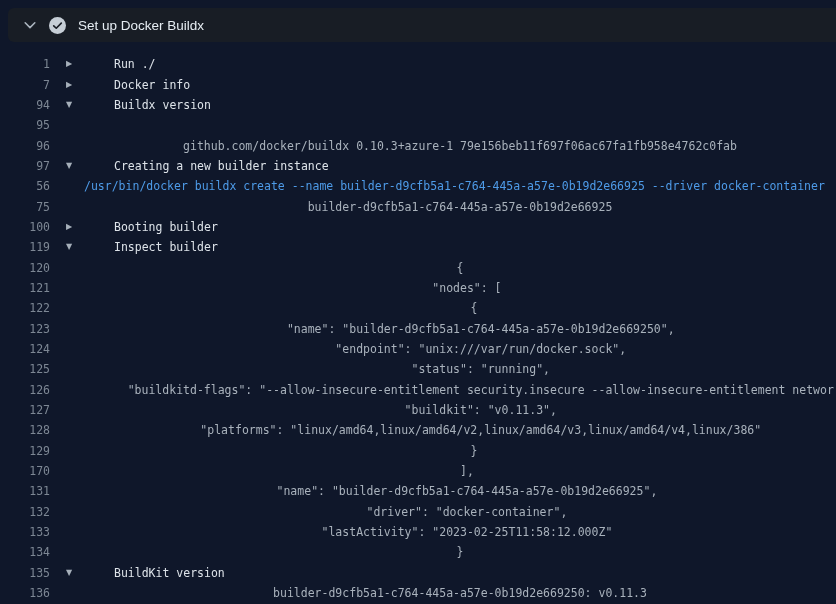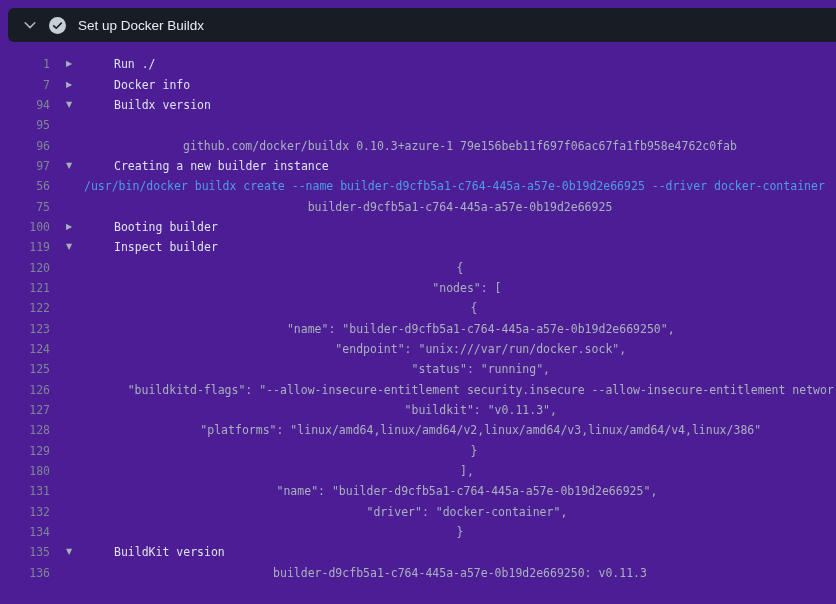--- a/index.html
+++ b/index.html
@@ -1,21 +1,21 @@
 <!DOCTYPE html>
 <html><head>
 <meta charset="utf-8">
 <style>
   html, body { margin: 0; padding: 0; background: #05080d; }
   .screen {
     position: relative;
     width: 836px;
     height: 604px;
     overflow: hidden;
-    background: #4c1d95;
+    background: #0f172a;
     font-family: "DejaVu Sans Mono", monospace;
   }
 
   
   .step-header {
     position: absolute;
     top: 8px; left: 8px; right: -8px; height: 34px;
     background: #181d25;
     border-radius: 6px;
     display: flex;
@@ -200,35 +200,40 @@
       <span class="line-num">128</span>
       <span class="toggle"></span>
       <span class="line-text">      "platforms": "linux/amd64,linux/amd64/v2,linux/amd64/v3,linux/amd64/v4,linux/386"</span>
     </div>
       <div class="log-row kind-output">
       <span class="line-num">129</span>
       <span class="toggle"></span>
       <span class="line-text">    }</span>
     </div>
       <div class="log-row kind-output">
-      <span class="line-num">180</span>
+      <span class="line-num">170</span>
       <span class="toggle"></span>
       <span class="line-text">  ],</span>
     </div>
       <div class="log-row kind-output">
       <span class="line-num">131</span>
       <span class="toggle"></span>
       <span class="line-text">  "name": "builder-d9cfb5a1-c764-445a-a57e-0b19d2e66925",</span>
     </div>
       <div class="log-row kind-output">
       <span class="line-num">132</span>
       <span class="toggle"></span>
       <span class="line-text">  "driver": "docker-container",</span>
     </div>
       <div class="log-row kind-output">
+      <span class="line-num">133</span>
+      <span class="toggle"></span>
+      <span class="line-text">  "lastActivity": "2023-02-25T11:58:12.000Z"</span>
+    </div>
+      <div class="log-row kind-output">
       <span class="line-num">134</span>
       <span class="toggle"></span>
       <span class="line-text">}</span>
     </div>
       <div class="log-row kind-group">
       <span class="line-num">135</span>
       <span class="toggle">▼</span>
       <span class="line-text">BuildKit version</span>
     </div>
       <div class="log-row kind-output">

